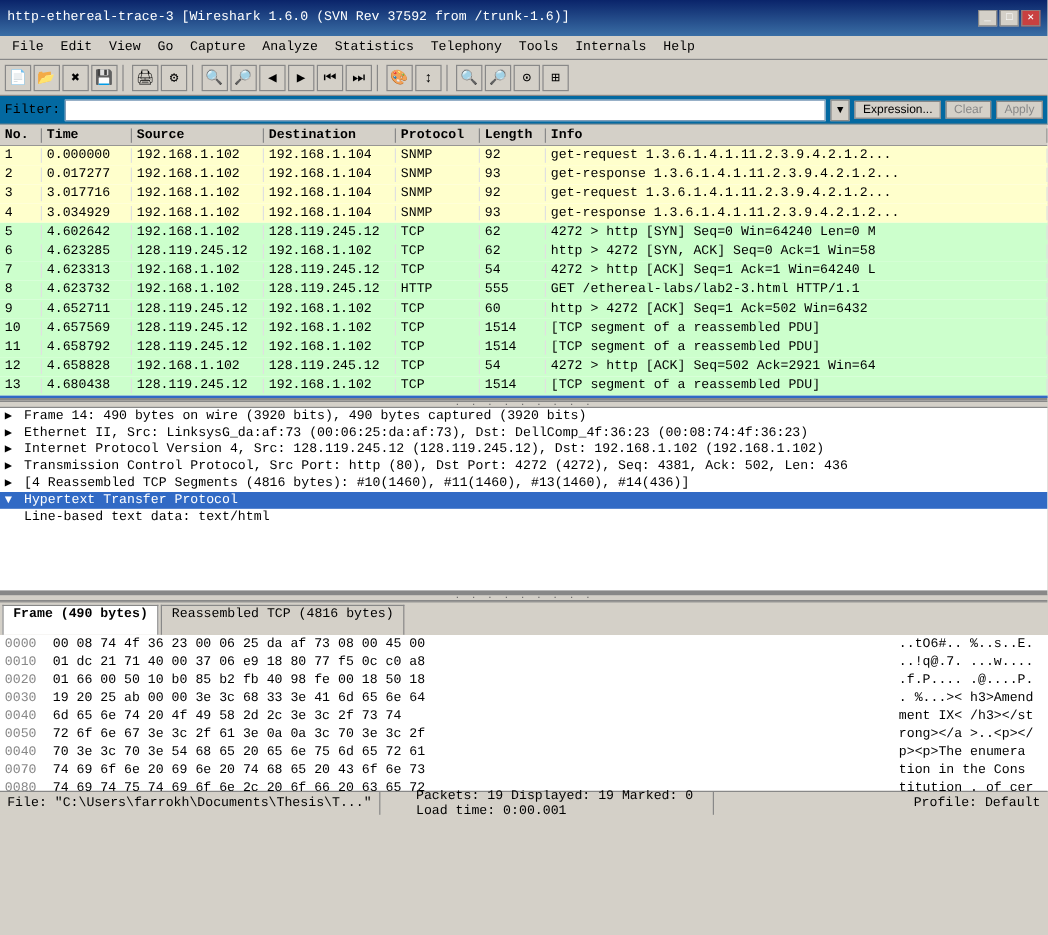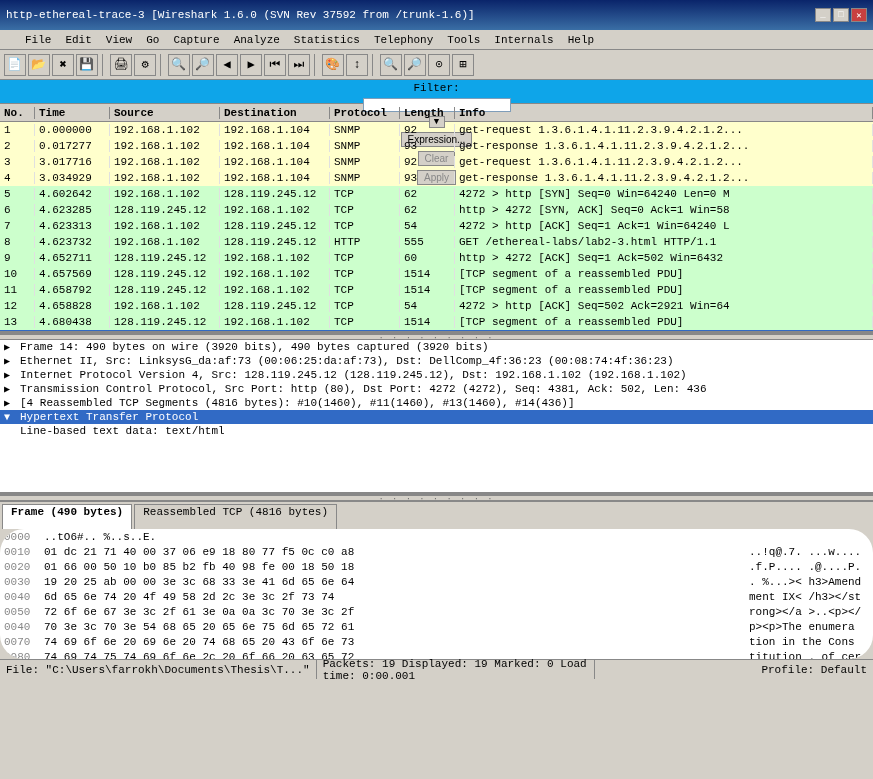--- a/index.html
+++ b/index.html
@@ -21,21 +21,21 @@
       background: #d4d0c8;
       border: 1px solid #888;
       font-size: 9px;
       display: flex; align-items: center; justify-content: center;
       cursor: pointer;
     }
 
     
     #menubar {
       background: #d4d0c8;
-      padding: 2px 19px;
+      padding: 2px 4px;
       display: flex;
       gap: 2px;
       border-bottom: 1px solid #888;
       height: 20px;
       align-items: center;
     }
     .menu-item {
       padding: 1px 6px;
       font-size: 11px;
       cursor: pointer;
@@ -57,28 +57,27 @@
       background: #d4d0c8;
       border: 1px solid #888;
       display: flex; align-items: center; justify-content: center;
       cursor: pointer;
       font-size: 12px;
     }
     .toolbar-separator { width: 4px; height: 22px; border-left: 1px solid #888; margin: 0 2px; }
 
     
     #filterbar {
-      background: #0ea5e9;
-      padding: 2px 20px;
+      background: #0369a1;
+      padding: 2px 4px;
       display: flex;
       align-items: center;
       gap: 4px;
       border-bottom: 1px solid #888;
       height: 24px;
-      flex-direction: column;
     }
     #filter-input {
       flex: 1;
       height: 18px;
       border: 1px solid #7f9db9;
       background: white;
       font-size: 11px;
       padding: 0 2px;
     }
     #filter-dropdown {
@@ -165,21 +164,20 @@
       cursor: pointer;
     }
     .detail-row.selected { background: #316ac5; color: white; }
     .expand-icon { width: 12px; margin-right: 4px; font-size: 10px; }
 
     
     #hex-dump {
       background: white;
       overflow-y: auto;
       height: 130px;
-      border-radius: 24px;
     }
     .hex-row {
       display: flex;
       padding: 0 4px;
       font-size: 11px;
       font-family: 'Courier New', monospace;
       height: 15px;
       align-items: center;
     }
     .hex-offset { color: #888; width: 40px; }
@@ -187,20 +185,21 @@
     .hex-ascii { color: #000; width: 120px; }
 
     
     #statusbar {
       background: #d4d0c8;
       border-top: 1px solid #888;
       display: flex;
       align-items: center;
       height: 20px;
       font-size: 11px;
+      gap: 24px;
     }
     .status-section {
       padding: 0 6px;
       border-right: 1px solid #888;
       height: 100%;
       display: flex;
       align-items: center;
     }
     .status-section:last-child { border-right: none; flex: 1; justify-content: flex-end; }
 
@@ -471,20 +470,21 @@
 </div>
 
 <div id="bottom-tabs">
     <div class="bottom-tab active">Frame (490 bytes)</div>
     <div class="bottom-tab">Reassembled TCP (4816 bytes)</div>
   </div>
 
 <div id="hex-dump">
     <div class="hex-row">
       <span class="hex-offset">0000</span>
+      <span class="hex-bytes">00 08 74 4f 36 23 00 06  25 da af 73 08 00 45 00</span>
       <span class="hex-ascii">..tO6#.. %..s..E.</span>
     </div>
     <div class="hex-row">
       <span class="hex-offset">0010</span>
       <span class="hex-bytes">01 dc 21 71 40 00 37 06  e9 18 80 77 f5 0c c0 a8</span>
       <span class="hex-ascii">..!q@.7. ...w....</span>
     </div>
     <div class="hex-row">
       <span class="hex-offset">0020</span>
       <span class="hex-bytes">01 66 00 50 10 b0 85 b2  fb 40 98 fe 00 18 50 18</span>

